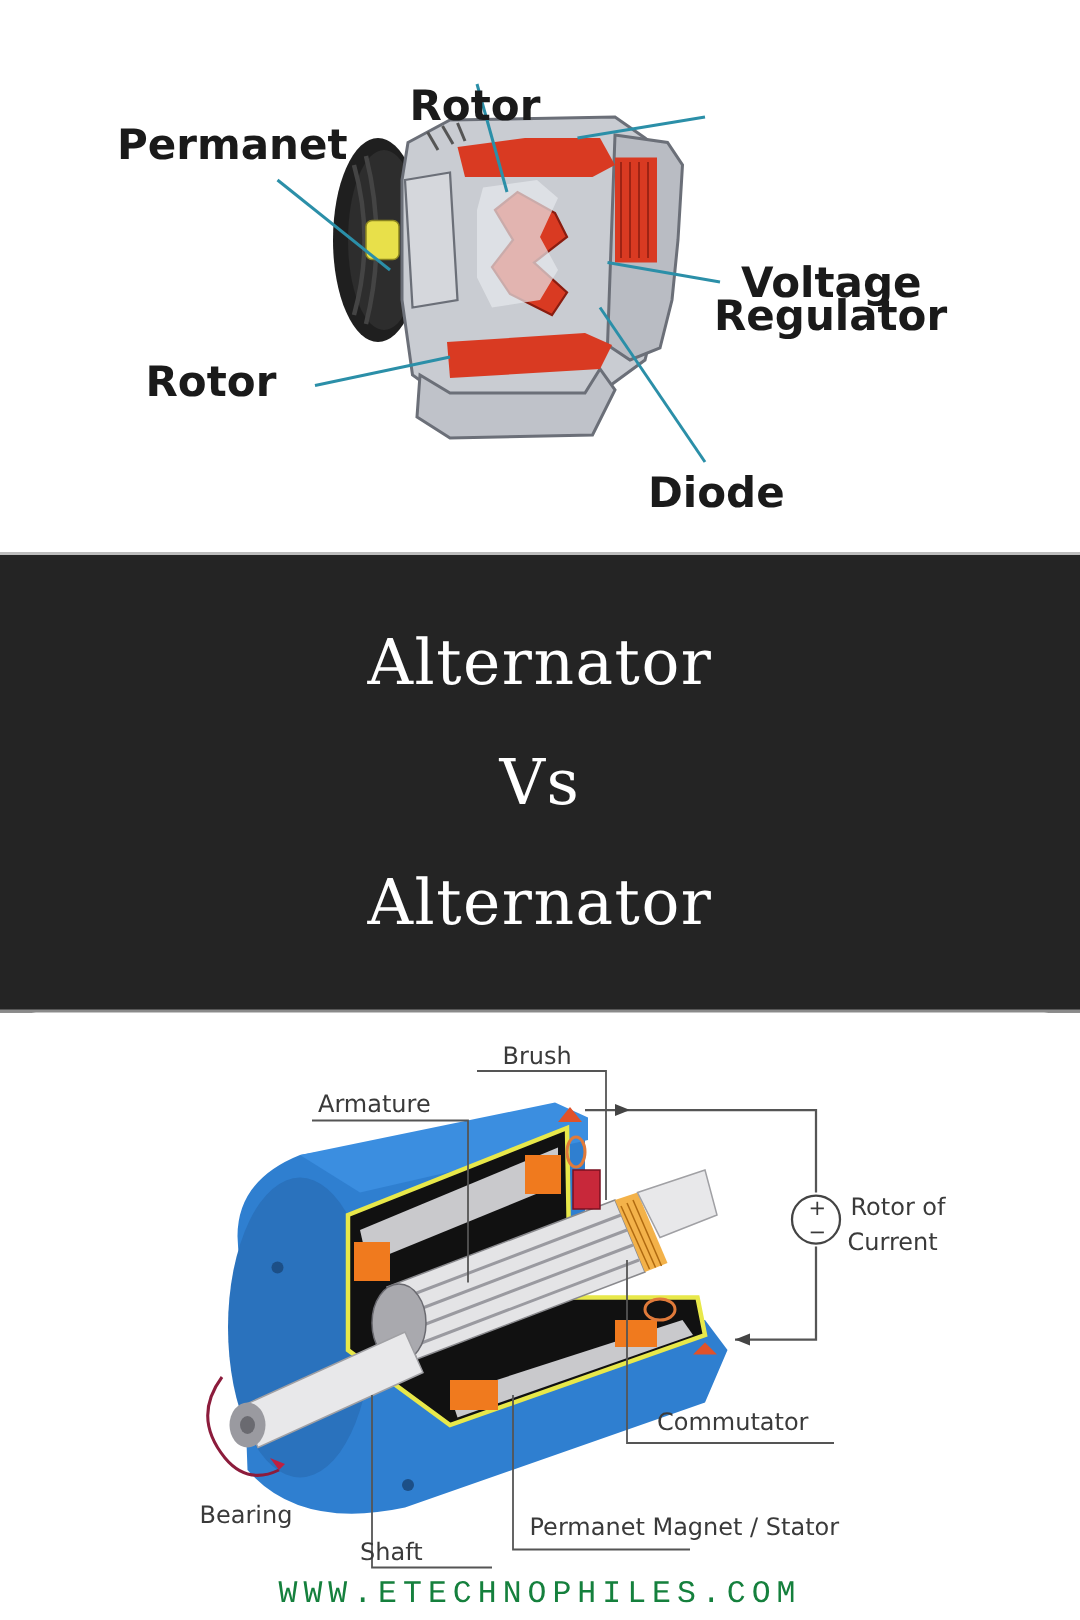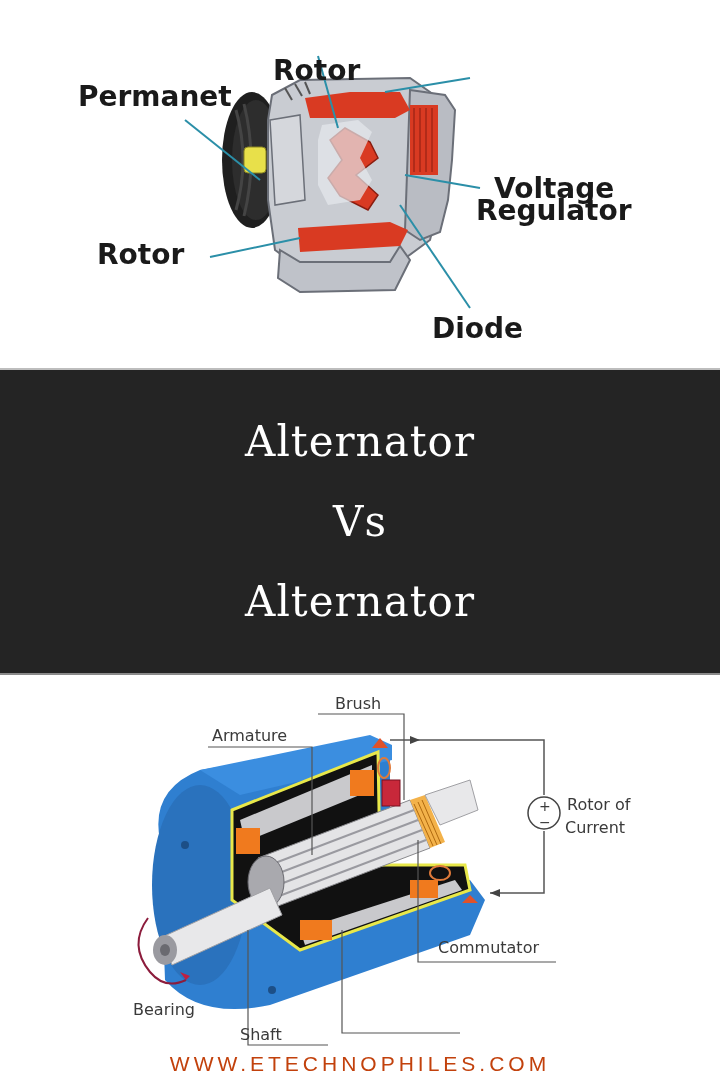--- a/index.html
+++ b/index.html
@@ -49,24 +49,24 @@
       position: absolute;
       font-family: "DejaVu Sans", "Liberation Sans", sans-serif;
       font-size: 16px;
       color: #3a3a3a;
       line-height: 20px;
       white-space: nowrap;
     }
     .footer-url {
       position: absolute; left: 0; width: 720px; top: 1052px;
       text-align: center;
-      font-family: Liberation Sans, sans-serif;
+      font-family: Liberation Mono, monospace;
       font-size: 21px;
       letter-spacing: 4px;
-      color: #c2410c;
+      color: #15803d;
     }
     svg { position: absolute; left: 0; top: 0; }
   </style>
 </head>
 <body>
 
 <div class="page">
 
   <div class="section-top">
     <svg width="720" height="368" viewBox="0 0 720 368">
@@ -207,17 +207,18 @@
     </svg>
 
     <div class="gen-label" style="left:335px; top:19px;">Brush</div>
     <div class="gen-label" style="left:212px; top:51px;">Armature</div>
     <div class="gen-label" style="left:539px; top:121px; font-size:14px;">+</div>
     <div class="gen-label" style="left:539px; top:137px; font-size:14px;">−</div>
     <div class="gen-label" style="left:567px; top:120px;">Rotor of</div>
     <div class="gen-label" style="left:565px; top:143px;">Current</div>
     <div class="gen-label" style="left:438px; top:263px;">Commutator</div>
     <div class="gen-label" style="left:133px; top:325px;">Bearing</div>
+    <div class="gen-label" style="left:353px; top:333px;">Permanet Magnet / Stator</div>
     <div class="gen-label" style="left:240px; top:350px;">Shaft</div>
   </div>
 
   <div class="footer-url">WWW.ETECHNOPHILES.COM</div>
 </div>
 
 </body></html>

